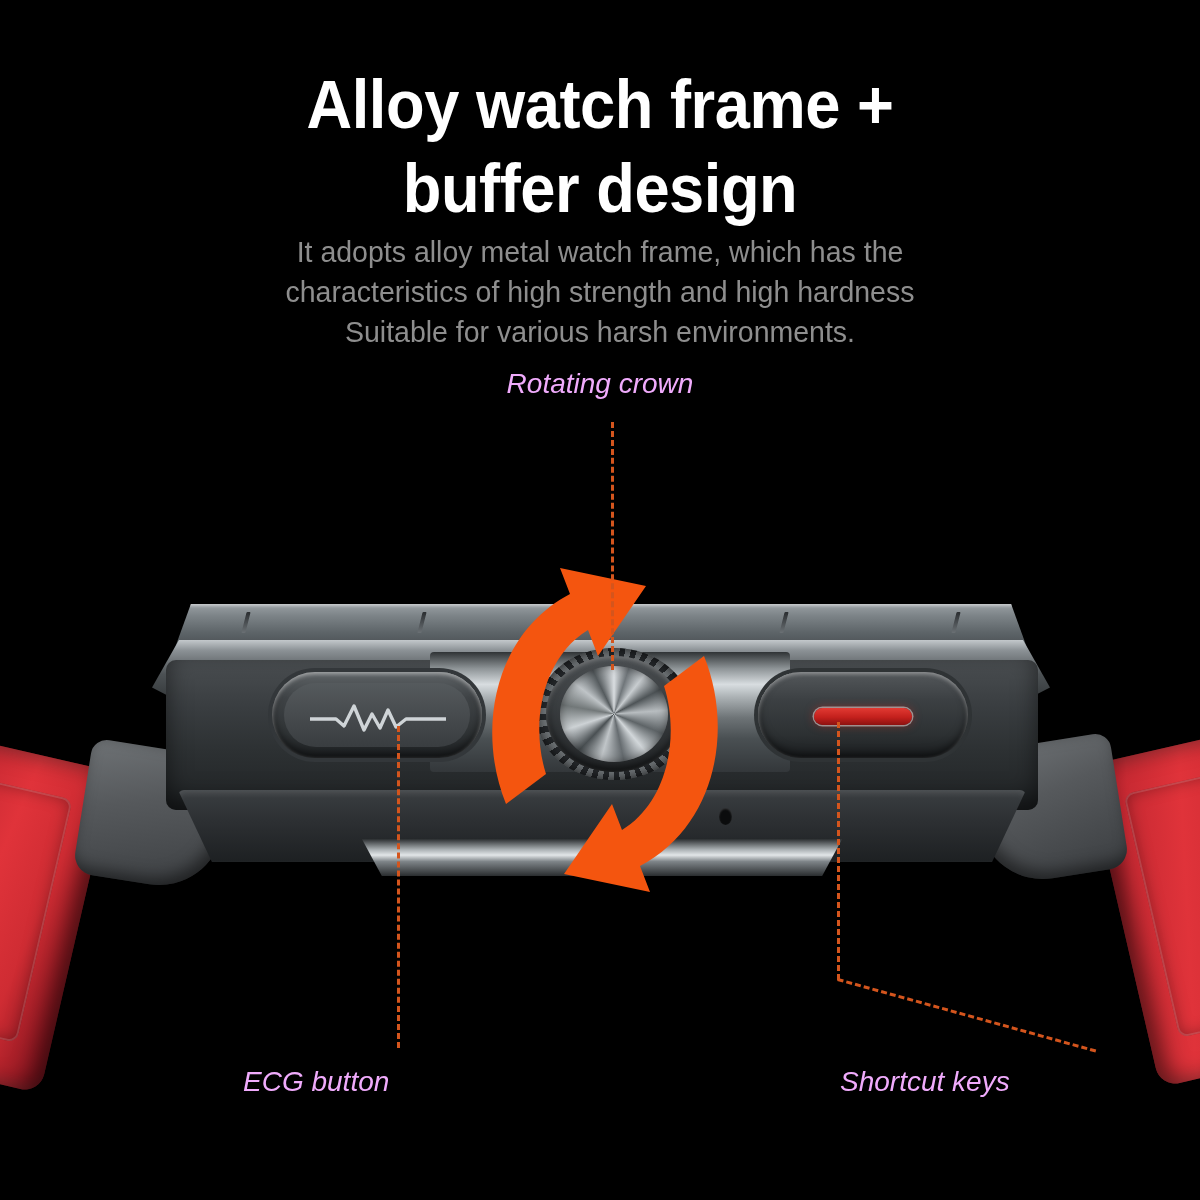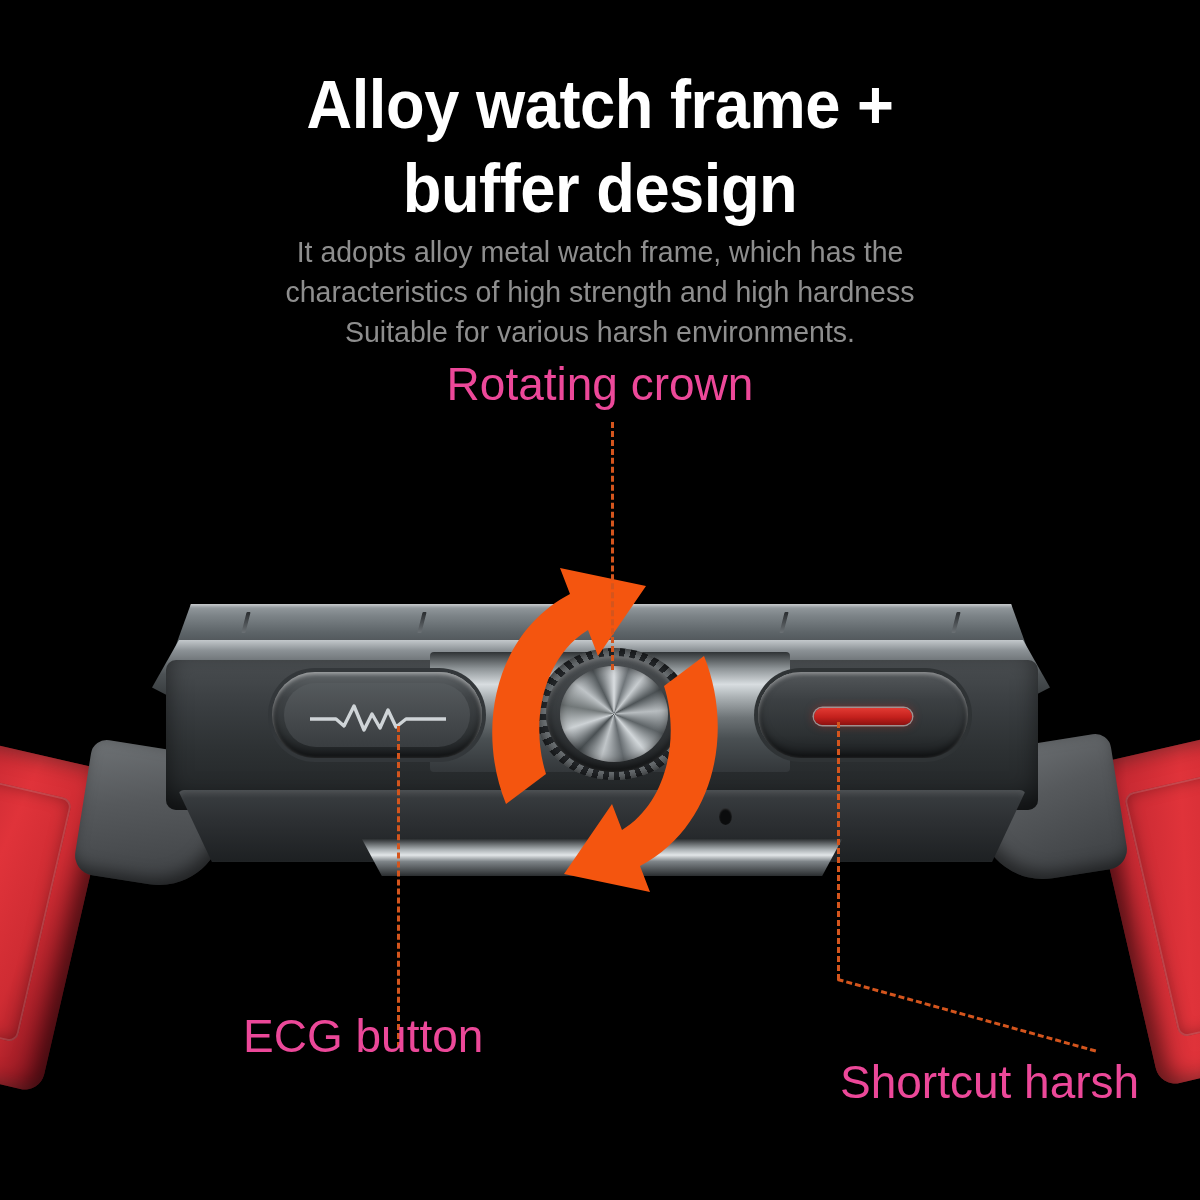--- a/index.html
+++ b/index.html
@@ -39,27 +39,28 @@
     color: #8e8e8e;
     font-size: 30px;
     line-height: 40px;
     transform: scaleX(0.95);
   }
   .subcopy span { display: block; }
 
   
   .callout {
     position: absolute;
-    color: #ec4899;
-    font-size: 46px;
+    color: #f0abfc;
+    font-size: 28px;
     line-height: 48px;
     white-space: nowrap;
+    font-style: italic;
   }
   #callout-crown { left: 0; right: 0; top: 360px; text-align: center; }
-  #callout-ecg  { left: 243px; top: 1012px; }
+  #callout-ecg  { left: 243px; top: 1058px; }
   #callout-short{ left: 840px; top: 1058px; }
 
   
   .leader-v {
     position: absolute;
     width: 0;
     border-left: 3px dashed #d4551d;
   }
   #leader-crown { left: 611px; top: 422px; height: 248px; }
   #leader-ecg   { left: 397px; top: 726px; height: 322px; }
@@ -366,15 +367,15 @@
     </svg>
   </div>
 
   <div class="leader-v" id="leader-crown"></div>
   <div class="leader-v" id="leader-ecg"></div>
   <div class="leader-v" id="leader-short"></div>
   <div id="leader-short-diag"></div>
 
   <div class="callout" id="callout-crown">Rotating crown</div>
   <div class="callout" id="callout-ecg">ECG button</div>
-  <div class="callout" id="callout-short">Shortcut harsh</div>
+  <div class="callout" id="callout-short">Shortcut keys</div>
 
 </div>
 
 </body></html>

